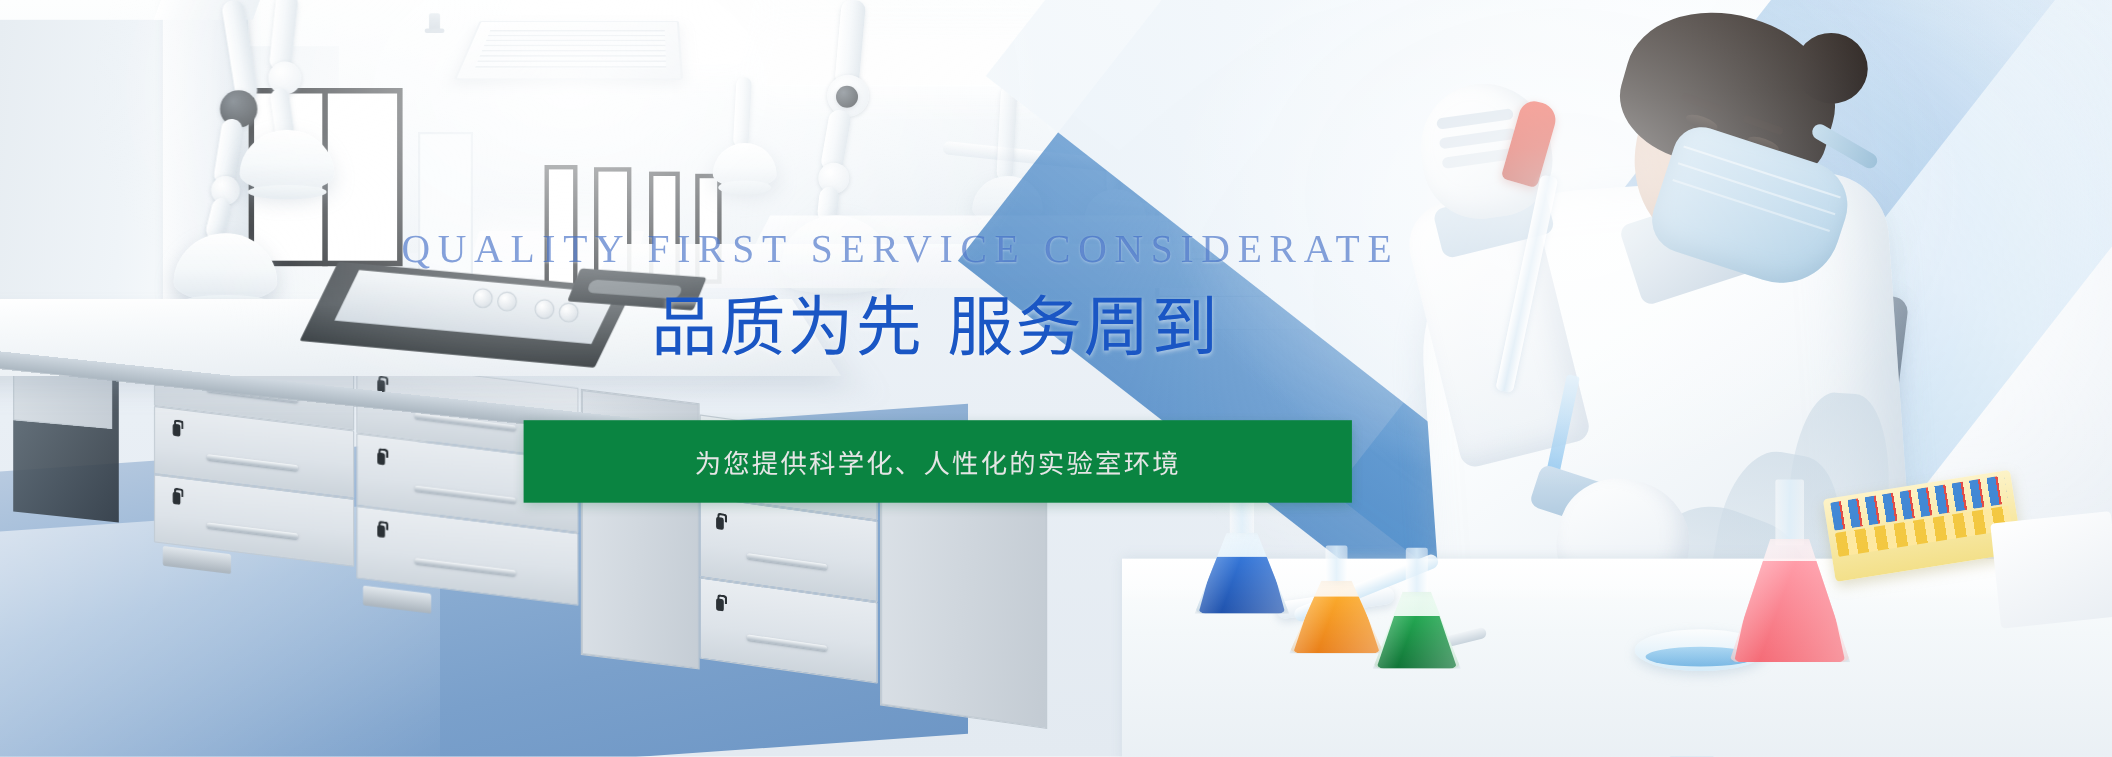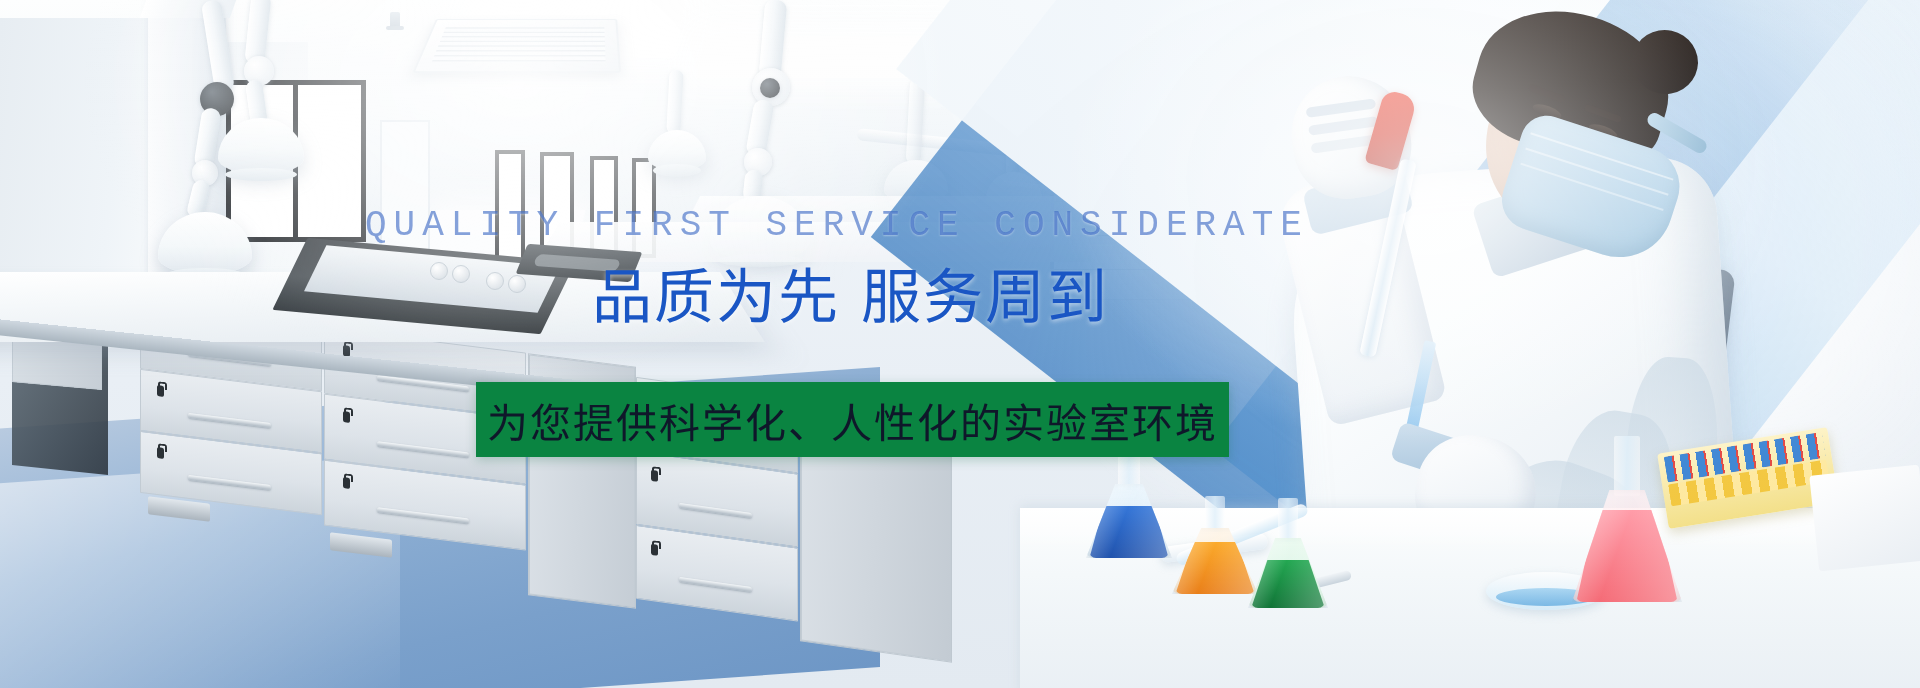--- a/index.html
+++ b/index.html
@@ -519,21 +519,21 @@
     background:
       radial-gradient(ellipse 620px 420px at 27% 12%,rgba(255,255,255,.85),rgba(255,255,255,0) 70%),
       radial-gradient(ellipse 520px 380px at 74% 26%,rgba(255,255,255,.7),rgba(255,255,255,0) 70%);
   }
 
   
   .overlay{position:absolute;inset:0;}
 
   .eyebrow{
     position:absolute;left:365px;top:205px;
-    font-family:Liberation Mono, monospace;
+    font-family:Liberation Serif, serif;
     font-size:36px;
     letter-spacing:7px;
     white-space:nowrap;
     color:rgba(58,104,196,.62);
     text-shadow:0 1px 2px rgba(255,255,255,.35);
   }
 
   .headline{
     position:absolute;left:592px;top:248px;
     font-family:"DejaVu Sans","Liberation Sans",sans-serif;
@@ -546,23 +546,23 @@
   }
 
   .tagline-bar{
     position:absolute;left:476px;top:382px;width:753px;height:75px;
     background:#0a8441;
     display:flex;align-items:center;justify-content:center;
     box-shadow:0 3px 10px rgba(10,100,60,.25);
   }
   .tagline-text{
     font-family:Liberation Mono, monospace;
-    font-size:41px;
+    font-size:24px;
     letter-spacing:2px;
-    color:#0f172a;
+    color:#e5e5e5;
     white-space:nowrap;
   }
 </style>
 </head>
 <body>
 
 <div class="banner">
 
   <div class="scene">
     <div class="room-base"></div>

